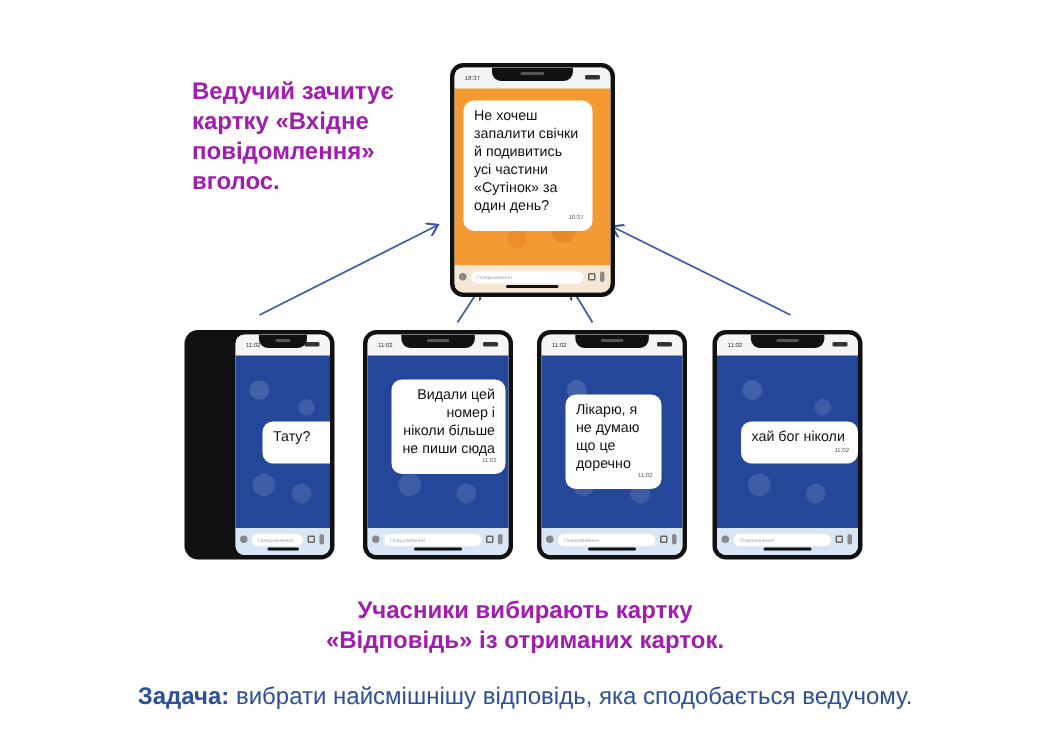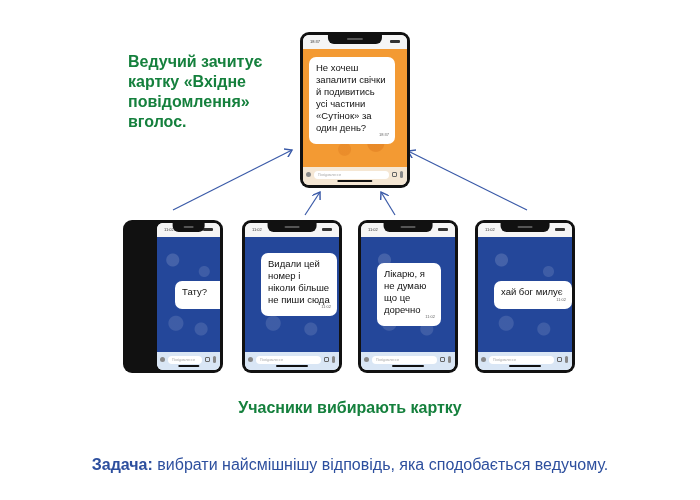--- a/index.html
+++ b/index.html
@@ -1,17 +1,17 @@
 <!DOCTYPE html>
 <html><head>
 <meta charset="utf-8">
 <style>
   html,body{margin:0;padding:0;}
   body{width:700px;height:500px;background:#ffffff;position:relative;overflow:hidden;font-family:"Liberation Sans","DejaVu Sans",sans-serif;}
-  .caption{position:absolute;color:#15803d;font-weight:bold;}
+  .caption{position:absolute;color:#a21caf;font-weight:bold;}
   .host-caption{left:128px;top:52px;font-size:16px;line-height:20px;width:170px;}
   .players-caption{left:0;width:700px;top:398px;text-align:center;font-size:16px;line-height:20px;}
   .task{position:absolute;left:0;width:700px;top:456px;text-align:center;font-size:16px;color:#2d4f9e;}
   .task b{font-weight:bold;}
   .phone{position:absolute;background:#111;border-radius:9px;padding:3px;box-sizing:border-box;}
   .screen{position:relative;width:100%;height:100%;border-radius:6px;overflow:hidden;background:#f4f4f4;}
   .statusbar{height:14px;background:#f5f5f5;position:relative;font-size:4px;color:#333;}
   .statusbar .time{position:absolute;left:7px;top:4px;}
   .statusbar .sig{position:absolute;right:7px;top:5px;width:10px;height:3px;background:#333;border-radius:1px;}
   .notch{position:absolute;left:50%;transform:translateX(-50%);top:0;width:52%;height:9px;background:#111;border-radius:0 0 6px 6px;}
@@ -40,21 +40,21 @@
     <marker id="ah" markerWidth="8" markerHeight="8" refX="6" refY="4" orient="auto">
       <path d="M0,0 L6,4 L0,8" fill="none" stroke="#3a5aa8" stroke-width="1.2"></path>
     </marker>
   </defs>
   <line x1="173" y1="210" x2="292" y2="150" stroke="#3a5aa8" stroke-width="1.2" marker-end="url(#ah)"></line>
   <line x1="305" y1="215" x2="320" y2="192" stroke="#3a5aa8" stroke-width="1.2" marker-end="url(#ah)"></line>
   <line x1="395" y1="215" x2="381" y2="192" stroke="#3a5aa8" stroke-width="1.2" marker-end="url(#ah)"></line>
   <line x1="527" y1="210" x2="408" y2="151" stroke="#3a5aa8" stroke-width="1.2" marker-end="url(#ah)"></line>
 </svg>
 
-<div class="phone" style="left:300px;top:32px;width:110px;height:156px;">
+<div class="phone" style="left:300px;top:42px;width:110px;height:156px;">
   <div class="screen">
     <div class="statusbar">
       <span class="time">18:37</span>
       <span class="sig"></span>
     </div>
     <div class="notch"></div>
     <div class="chat orange">
       <div class="bubble" style="left:6px;top:8px;width:86px;">
         <span>Не хочеш запалити свічки й подивитись усі частини «Сутінок» за один день?</span>
         <span class="stamp">18:37</span>
@@ -94,21 +94,21 @@
 </div>
 
 <div class="phone" style="left:242px;top:220px;width:100px;height:153px;">
   <div class="screen">
     <div class="statusbar">
       <span class="time">11:02</span>
       <span class="sig"></span>
     </div>
     <div class="notch"></div>
     <div class="chat blue">
-      <div class="bubble" style="left:16px;top:16px;width:76px;">
+      <div class="bubble" style="left:16px;top:16px;width:76px;text-align:right;">
         <span>Видали цей номер і ніколи більше не пиши сюда</span>
         <span class="stamp">11:02</span>
       </div>
     </div>
     <div class="inputbar blue">
       <span class="clip"></span>
       <span class="field">Повідомлення</span>
       <span class="sticker"></span>
       <span class="mic"></span>
     </div>
@@ -141,33 +141,34 @@
 
 <div class="phone" style="left:475px;top:220px;width:100px;height:153px;">
   <div class="screen">
     <div class="statusbar">
       <span class="time">11:02</span>
       <span class="sig"></span>
     </div>
     <div class="notch"></div>
     <div class="chat blue">
       <div class="bubble" style="left:16px;top:44px;width:78px;height:28px;">
-        <span>хай бог милує</span>
+        <span>хай бог ніколи</span>
         <span class="stamp">11:02</span>
       </div>
     </div>
     <div class="inputbar blue">
       <span class="clip"></span>
       <span class="field">Повідомлення</span>
       <span class="sticker"></span>
       <span class="mic"></span>
     </div>
     <div class="home"></div>
   </div>
 </div>
 
 <div class="caption players-caption">
   <div>Учасники вибирають картку</div>
+  <div>«Відповідь» із отриманих карток.</div>
 </div>
 
 <div class="task">
   <b>Задача:</b><span> вибрати найсмішнішу відповідь, яка сподобається ведучому.</span>
 </div>
 
 </body></html>

